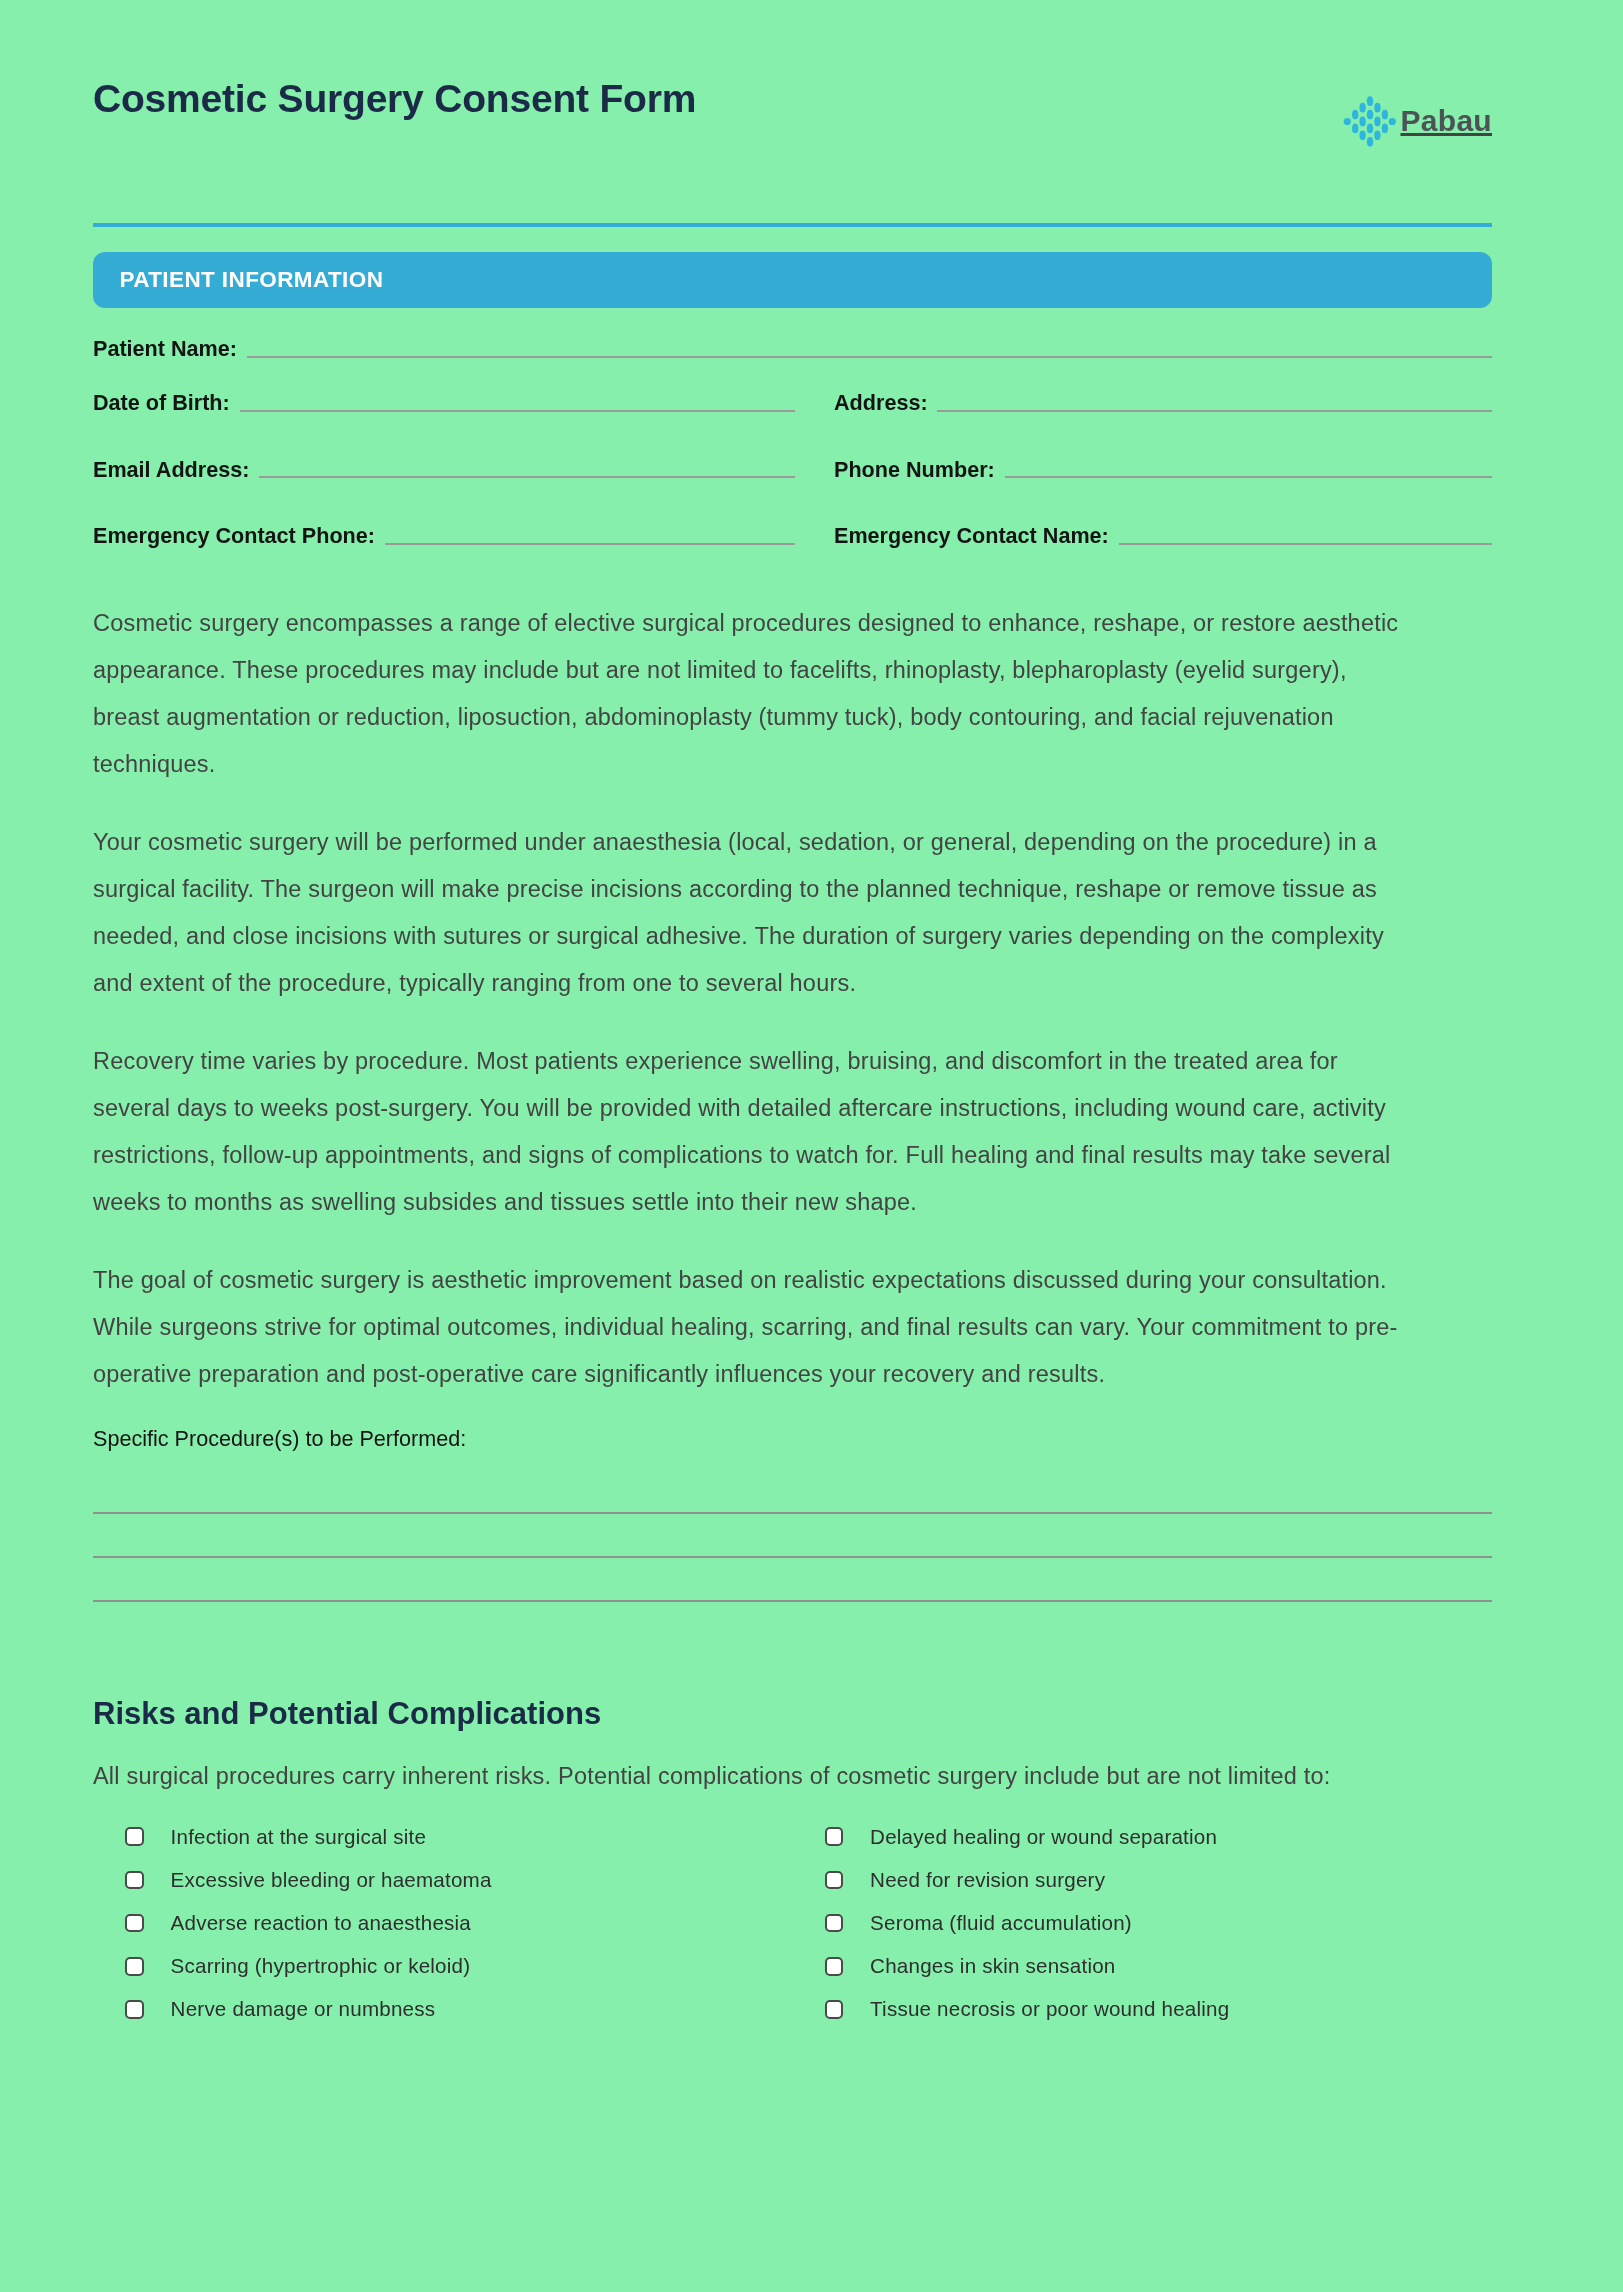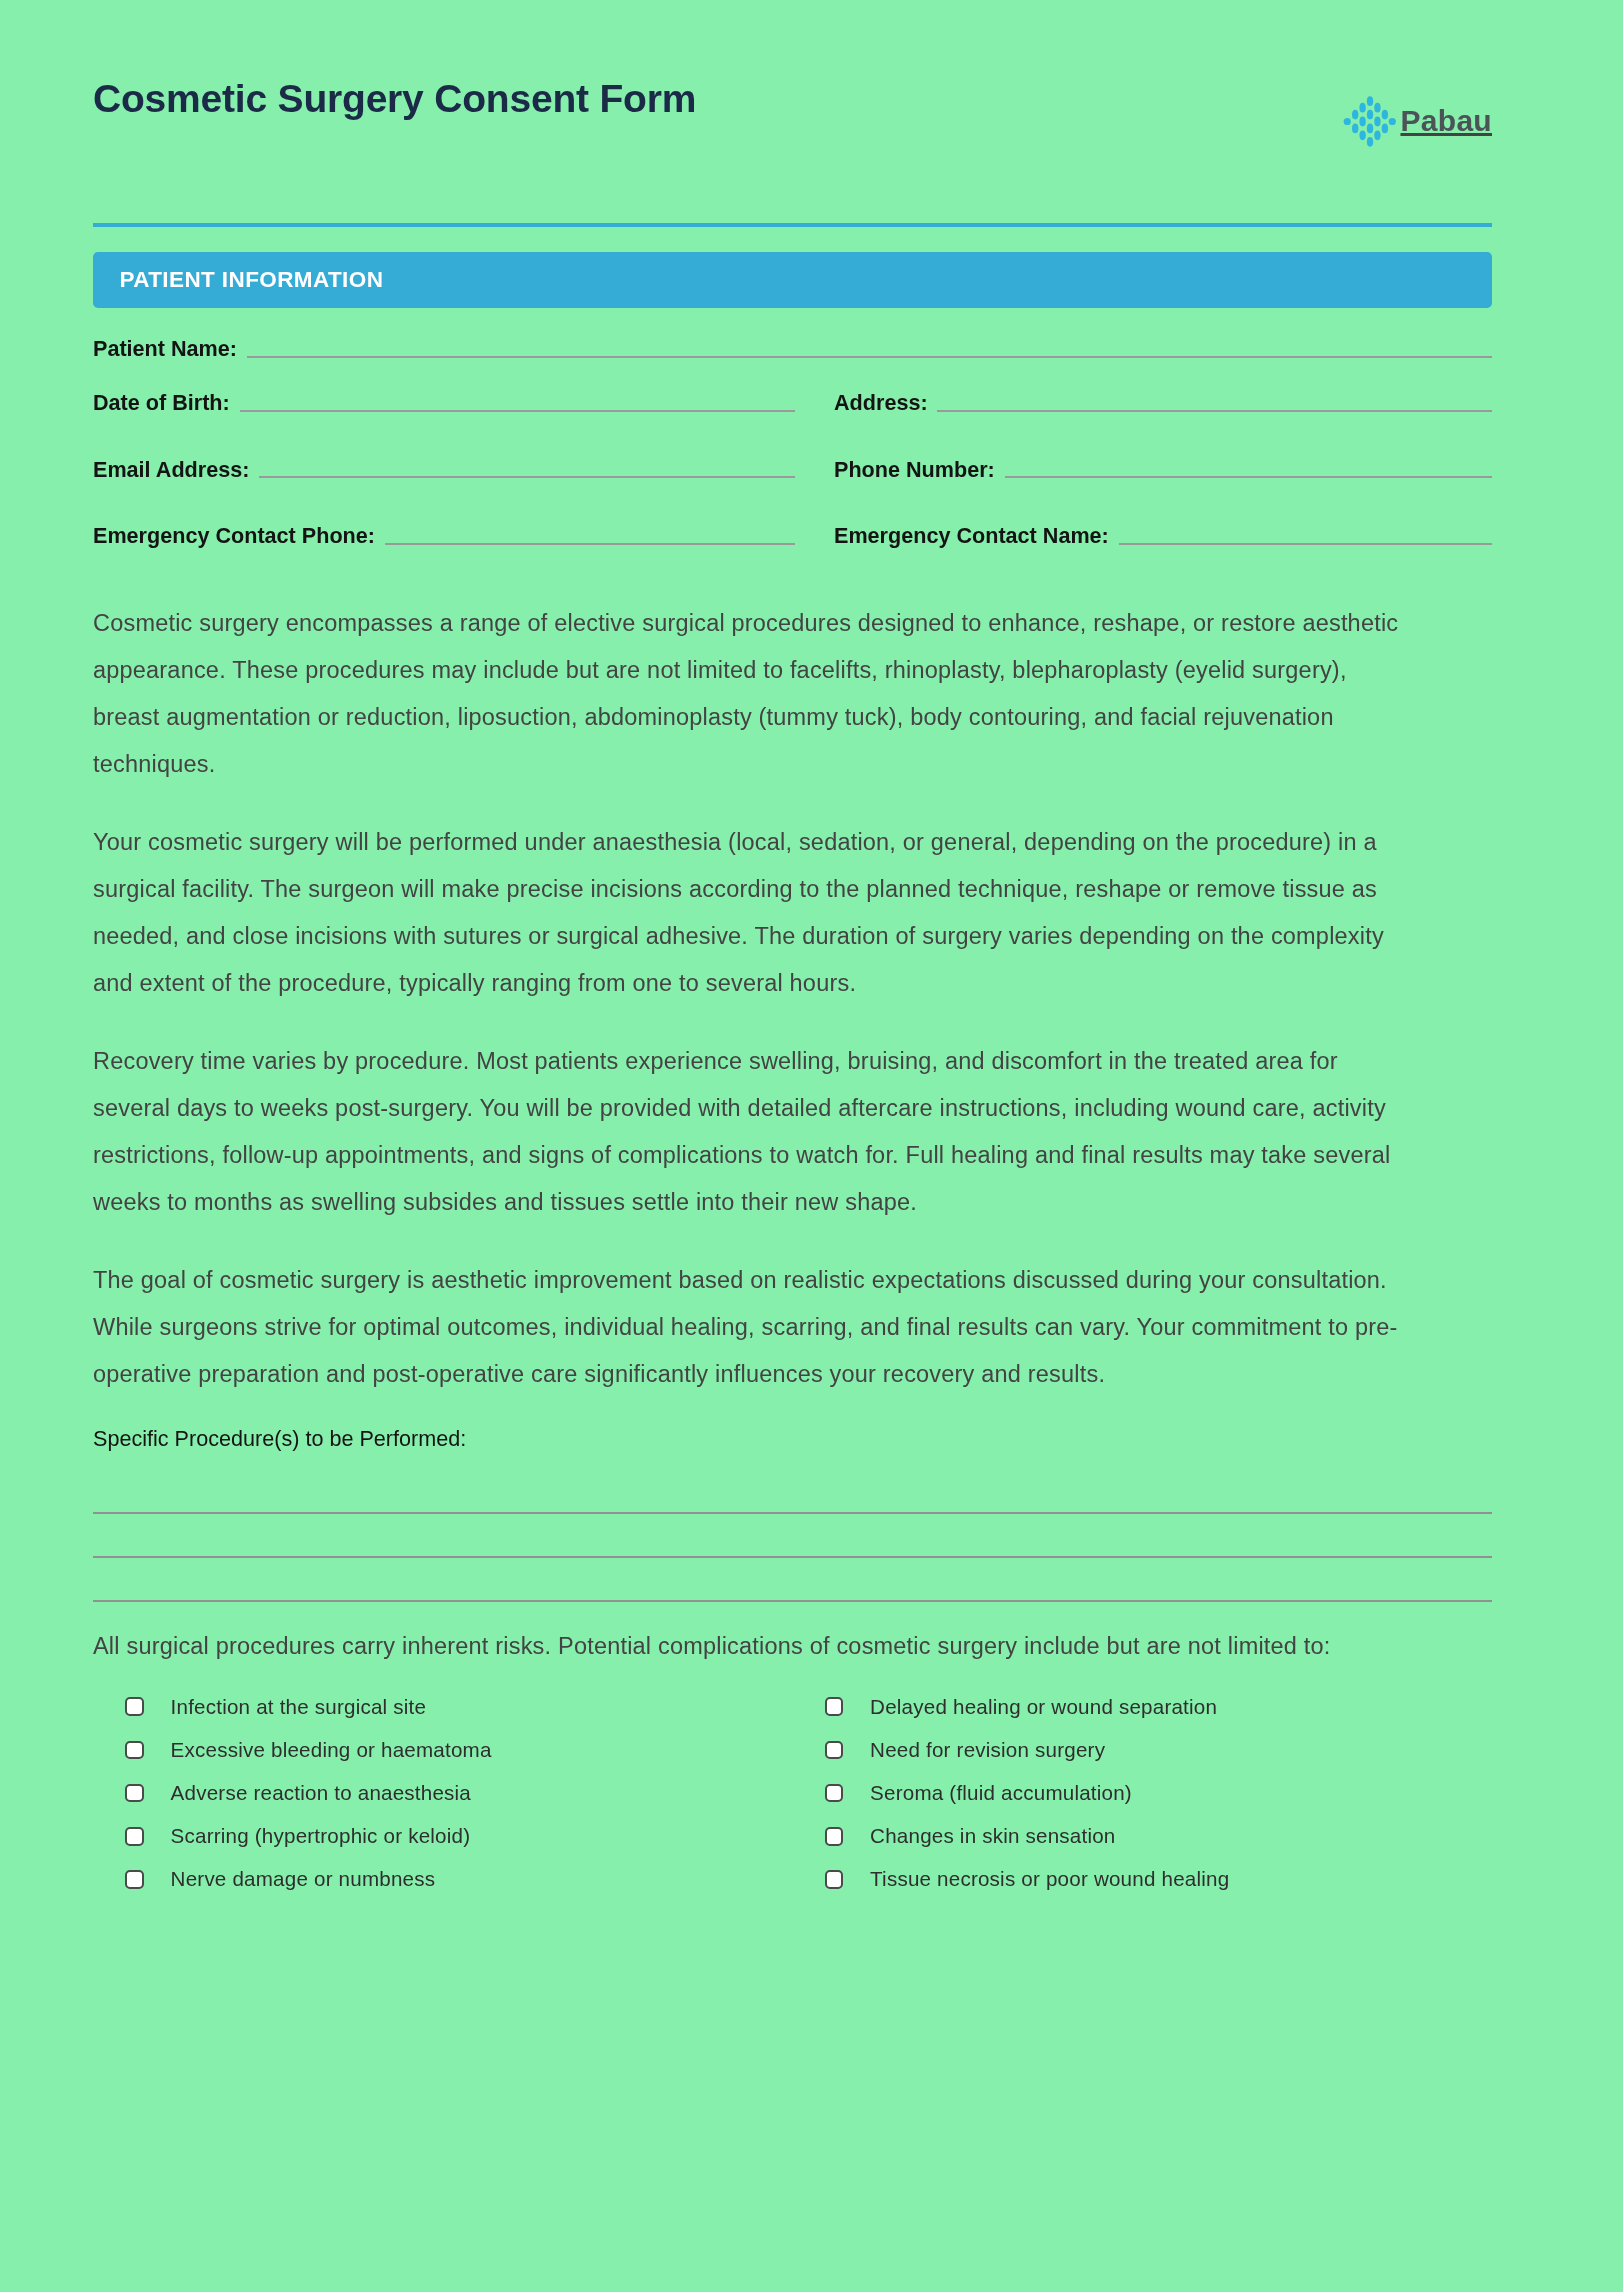--- a/index.html
+++ b/index.html
@@ -11,21 +11,21 @@
   }
   .header-row { display: flex; justify-content: space-between; align-items: flex-start; }
   h1.title { margin: 0; font-size: 39px; line-height: 46px; font-weight: 700; color: #1B2A47; letter-spacing: -0.2px; }
   .logo { display: flex; align-items: center; gap: 4px; margin-top: 19.6px; text-decoration: underline; }
   .logo svg { width: 53px; height: 51px; display: block; }
   .logo-text { font-size: 30px; font-weight: 600; color: #4C5357; letter-spacing: 0.3px; }
 
   .divider { height: 4.9px; background: #35ACD6; margin-top: 76px; }
 
   .section-bar {
-    margin-top: 24.5px; height: 56px; background: #35ACD6; border-radius: 5px;
+    margin-top: 24.5px; height: 56px; background: #35ACD6; border-radius: 12px;
     display: flex; align-items: center; padding-left: 26.5px;
   }
   .section-bar .bar-label { color: #ffffff; font-weight: 700; font-size: 22.5px; letter-spacing: 0.4px; }
 
   .field-row { display: flex; align-items: flex-end; height: 27.4px; }
   .row-full { margin-top: 27.4px; }
   .field-label { font-size: 21.6px; font-weight: 700; color: #141414; white-space: nowrap; line-height: 27.4px; }
   .field-line { flex: 1; border-bottom: 2px solid #9A9A9A; height: 0; margin-left: 9.8px; margin-bottom: 4.9px; }
 
   .field-grid { display: grid; grid-template-columns: 702px 1fr; column-gap: 44px; row-gap: 26.5px; margin-top: 26.5px; gap: 39px; }
@@ -124,20 +124,21 @@
   <p class="body-para first-para">Cosmetic surgery encompasses a range of elective surgical procedures designed to enhance, reshape, or restore aesthetic appearance. These procedures may include but are not limited to facelifts, rhinoplasty, blepharoplasty (eyelid surgery), breast augmentation or reduction, liposuction, abdominoplasty (tummy tuck), body contouring, and facial rejuvenation techniques.</p>
   <p class="body-para">Your cosmetic surgery will be performed under anaesthesia (local, sedation, or general, depending on the procedure) in a surgical facility. The surgeon will make precise incisions according to the planned technique, reshape or remove tissue as needed, and close incisions with sutures or surgical adhesive. The duration of surgery varies depending on the complexity and extent of the procedure, typically ranging from one to several hours.</p>
   <p class="body-para">Recovery time varies by procedure. Most patients experience swelling, bruising, and discomfort in the treated area for several days to weeks post-surgery. You will be provided with detailed aftercare instructions, including wound care, activity restrictions, follow-up appointments, and signs of complications to watch for. Full healing and final results may take several weeks to months as swelling subsides and tissues settle into their new shape.</p>
   <p class="body-para">The goal of cosmetic surgery is aesthetic improvement based on realistic expectations discussed during your consultation. While surgeons strive for optimal outcomes, individual healing, scarring, and final results can vary. Your commitment to pre-operative preparation and post-operative care significantly influences your recovery and results.</p>
 
   <div class="bold-label">Specific Procedure(s) to be Performed:</div>
   <div class="write-line first"></div>
   <div class="write-line"></div>
   <div class="write-line"></div>
 
+  <h2 class="section-heading risks-heading">Risks and Potential Complications</h2>
   <p class="body-para intro-para">All surgical procedures carry inherent risks. Potential complications of cosmetic surgery include but are not limited to:</p>
 
   <div class="checklist">
     <div class="check-col">
       <div class="check-item">
         <span class="checkbox"></span>
         <span class="check-label">Infection at the surgical site</span>
       </div>
       <div class="check-item">
         <span class="checkbox"></span>

